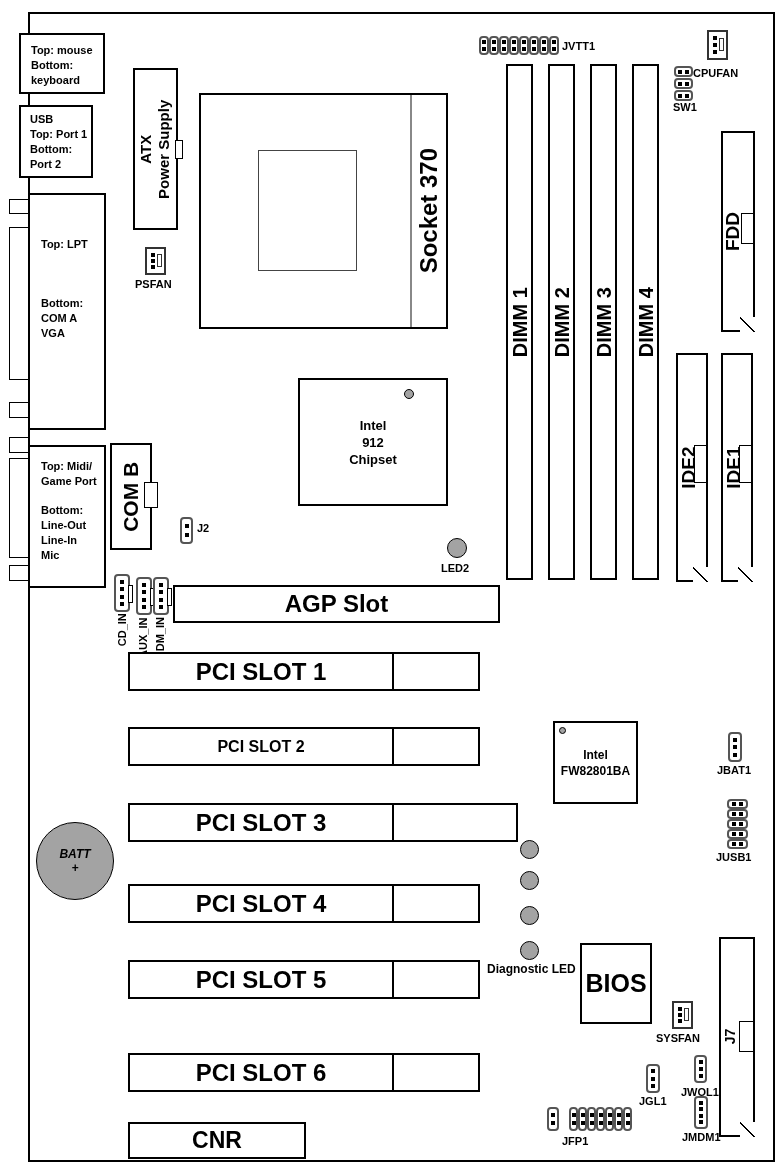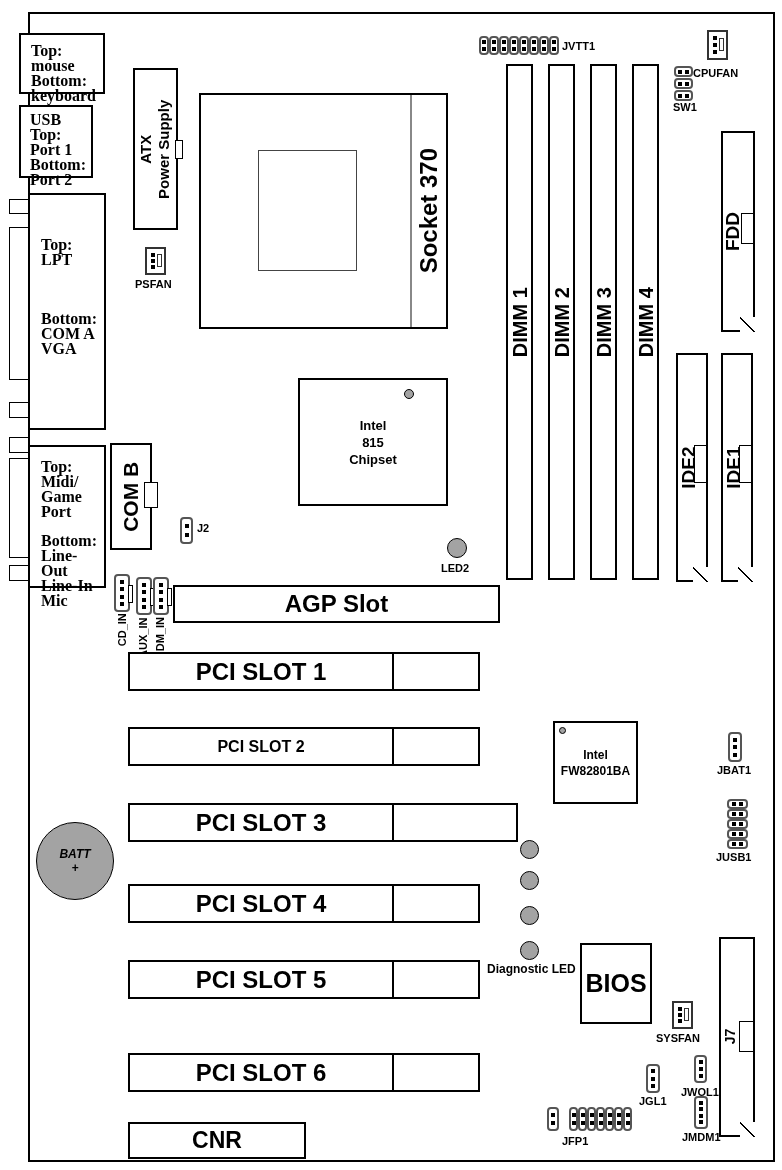--- a/index.html
+++ b/index.html
@@ -17,21 +17,21 @@
   .hgroup{position:absolute;display:flex;}
   .vgroup{position:absolute;display:flex;flex-direction:column;}
   .fan{position:absolute;border:2px solid #333;background:#fff;box-sizing:border-box;}
   .fpins{position:absolute;left:4px;top:4px;bottom:4px;display:flex;flex-direction:column;justify-content:space-between;}
   .fpins>i{width:4px;height:4px;background:#000;display:block;}
   .ftab{position:absolute;right:2px;top:22%;height:52%;width:5px;border:1.5px solid #333;background:#fff;box-sizing:border-box;}
   .stab{position:absolute;border:1.5px solid #000;background:#fff;box-sizing:border-box;}
   .notch{position:absolute;width:15px;height:15px;right:-2px;bottom:-2px;
          background:linear-gradient(to top right,#fff 45%,#000 45%,#000 53%,#fff 53%);}
   .circ{position:absolute;border:1.5px solid #000;border-radius:50%;background:#a3a3a3;box-sizing:border-box;font-style:italic;}
-  .ptext{font-size:16px;font-weight:bold;line-height:15px;font-family:Liberation Serif, serif;}
+  .ptext{font-size:11px;font-weight:bold;line-height:15px;}
   .divline{position:absolute;top:0;bottom:0;width:0;border-left:2px solid #000;}
 </style>
 </head>
 <body>
 
 <div id="board">
 
   <div class="box" style="left:28px;top:12px;width:747px;height:1150px;"></div>
 
   <div class="box" style="left:19px;top:33px;width:86px;height:61px;padding:8px 0 0 10px;">
@@ -198,21 +198,21 @@
     <div class="notch"></div>
   </div>
   <div class="vwrap" style="left:719px;top:353px;width:28px;height:229px;">
     <span class="vin" style="font-size:19px;">IDE1</span>
     </div>
 
   <div class="box" style="left:298px;top:378px;width:150px;height:128px;display:flex;align-items:center;justify-content:center;">
     <div class="circ" style="right:32px;top:9px;width:10px;height:10px;"></div>
     <div style="text-align:center;font-weight:bold;font-size:13px;line-height:17px;">
       <div>Intel</div>
-      <div>815</div>
+      <div>912</div>
       <div>Chipset</div>
     </div>
   </div>
 
   <div class="box" style="left:110px;top:443px;width:42px;height:107px;">
     <div class="stab" style="right:-8px;top:37px;width:14px;height:26px;"></div>
   </div>
   <div class="vwrap" style="left:110px;top:443px;width:42px;height:107px;">
     <span class="vin" style="font-size:21px;">COM B</span>
     </div>

